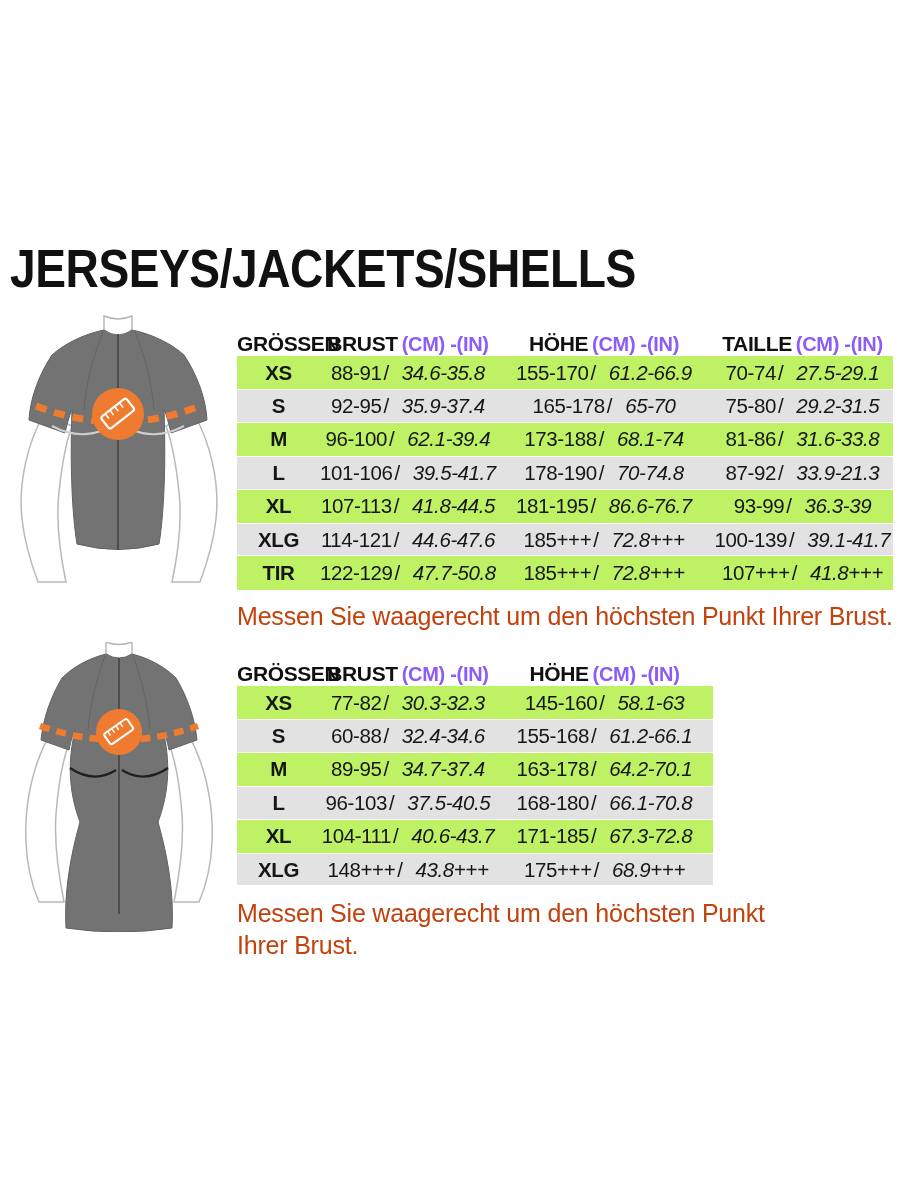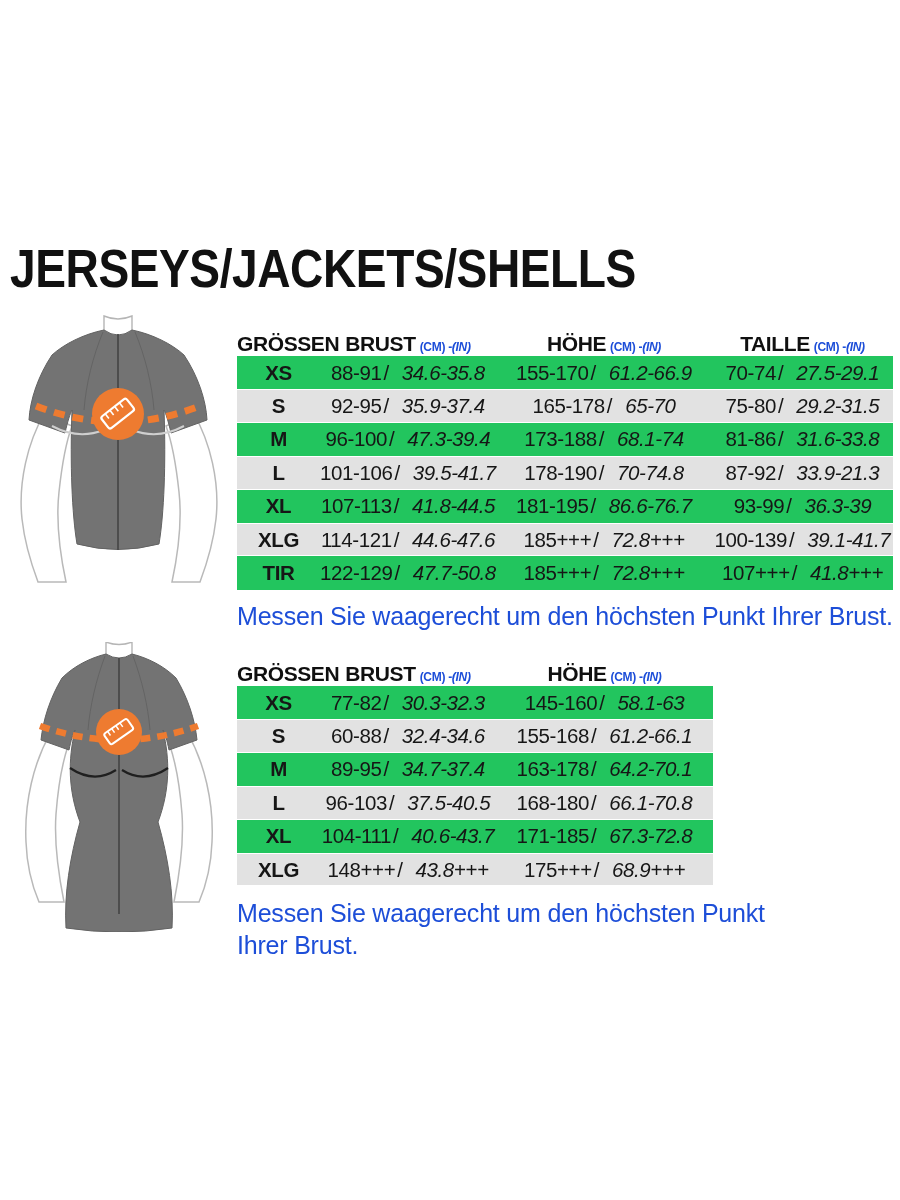--- a/index.html
+++ b/index.html
@@ -20,39 +20,39 @@
   .illus-2 { left: 6px; top: 642px; }
 
   .size-table { position: absolute; }
   .table1 { left: 237px; top: 322px; }
   .table2 { left: 237px; top: 652px; }
 
   .thead { display: flex; height: 34px; align-items: flex-end; }
   .hcell { display: flex; align-items: baseline; justify-content: center; white-space: nowrap; overflow: visible; }
   .hcell.col0 { justify-content: flex-start; }
   .hlabel { font-weight: 700; font-size: 21px; letter-spacing: -0.4px; color: #101010; }
-  .hunits { font-weight: 700; font-size: 12px; letter-spacing: -0.3px; color: #1d4ed8; padding-left: 4px; }
-  .hunits.hin { font-style: italic; padding-left: 0; }
-
-  .trow { display: flex; height: 33.4px; align-items: center; background: #22c55e; }
+  .hunits { font-weight: 700; font-size: 20px; letter-spacing: -0.3px; color: #8b5cf6; padding-left: 4px; }
+  .hunits.hin { padding-left: 0; }
+
+  .trow { display: flex; height: 33.4px; align-items: center; background: #bef264; }
   .trow.alt { background: #e2e2e2; border-top: 1.5px solid #fff; border-bottom: 1.5px solid #fff; }
   .cell { display: flex; align-items: center; justify-content: center; white-space: nowrap; font-size: 20.5px; letter-spacing: -0.4px; }
   .cell .sep { padding: 0 2px; }
   .cell .in { font-style: italic; margin-left: 11px; }
   .size-label { font-weight: 700; }
 
   .table1 .col0 { width: 83px; }
   .table1 .col1 { width: 176px; }
   .table1 .col2 { width: 216px; }
   .table1 .col3 { width: 181px; }
   .table2 .col0 { width: 83px; }
   .table2 .col1 { width: 176px; }
   .table2 .col2 { width: 217px; }
 
-  .note { position: absolute; left: 237px; font-size: 25px; color: #1d4ed8; letter-spacing: -0.2px; line-height: 1.26; }
+  .note { position: absolute; left: 237px; font-size: 25px; color: #c2410c; letter-spacing: -0.2px; line-height: 1.26; }
   .note-1 { top: 601px; white-space: nowrap; }
   .note-2 { top: 898px; width: 530px; }
 </style>
 </head>
 <body>
 
 <div class="page">
 
   <div class="title">JERSEYS/JACKETS/SHELLS</div>
 
@@ -171,21 +171,21 @@
           <span class="cm">75-80</span>
           <span class="sep"> / </span>
           <span class="in">29.2-31.5</span>
         </div>
       </div>
       <div class="trow">
         <div class="cell col0 size-label">M</div>
         <div class="cell col1">
           <span class="cm">96-100</span>
           <span class="sep"> / </span>
-          <span class="in">47.3-39.4</span>
+          <span class="in">62.1-39.4</span>
         </div>
         <div class="cell col2">
           <span class="cm">173-188</span>
           <span class="sep"> / </span>
           <span class="in">68.1-74</span>
         </div>
         <div class="cell col3">
           <span class="cm">81-86</span>
           <span class="sep"> / </span>
           <span class="in">31.6-33.8</span>

